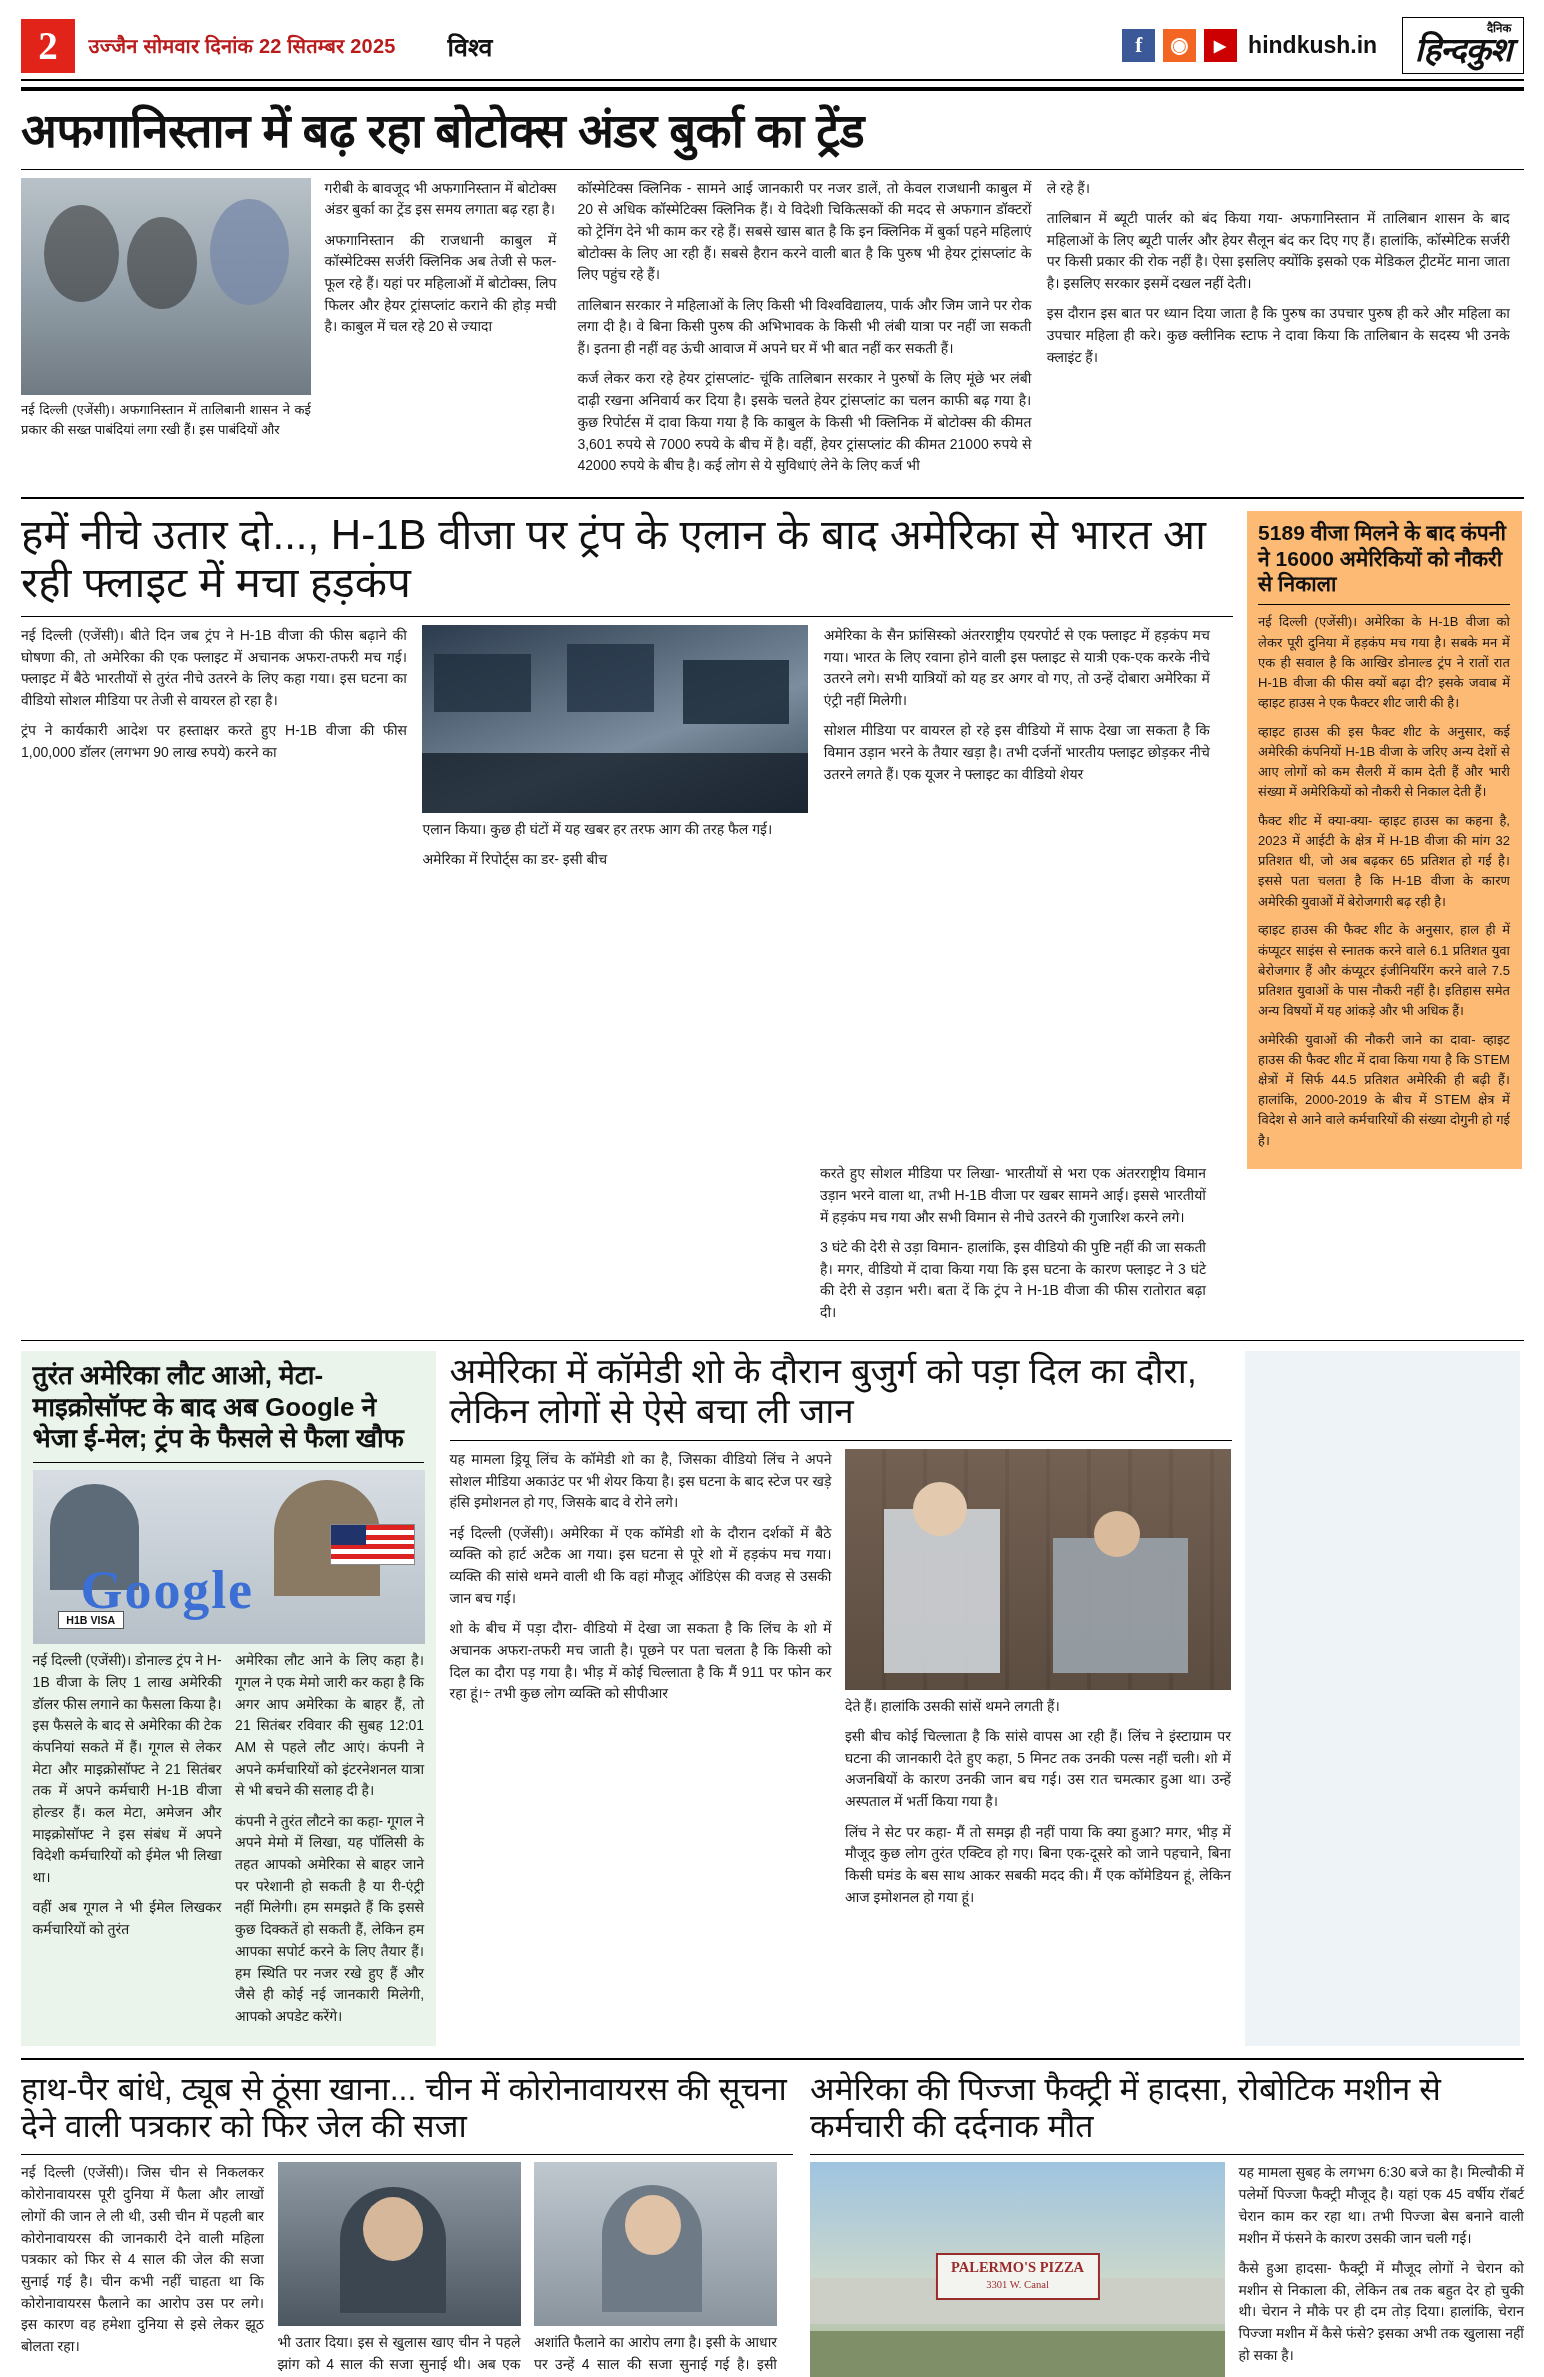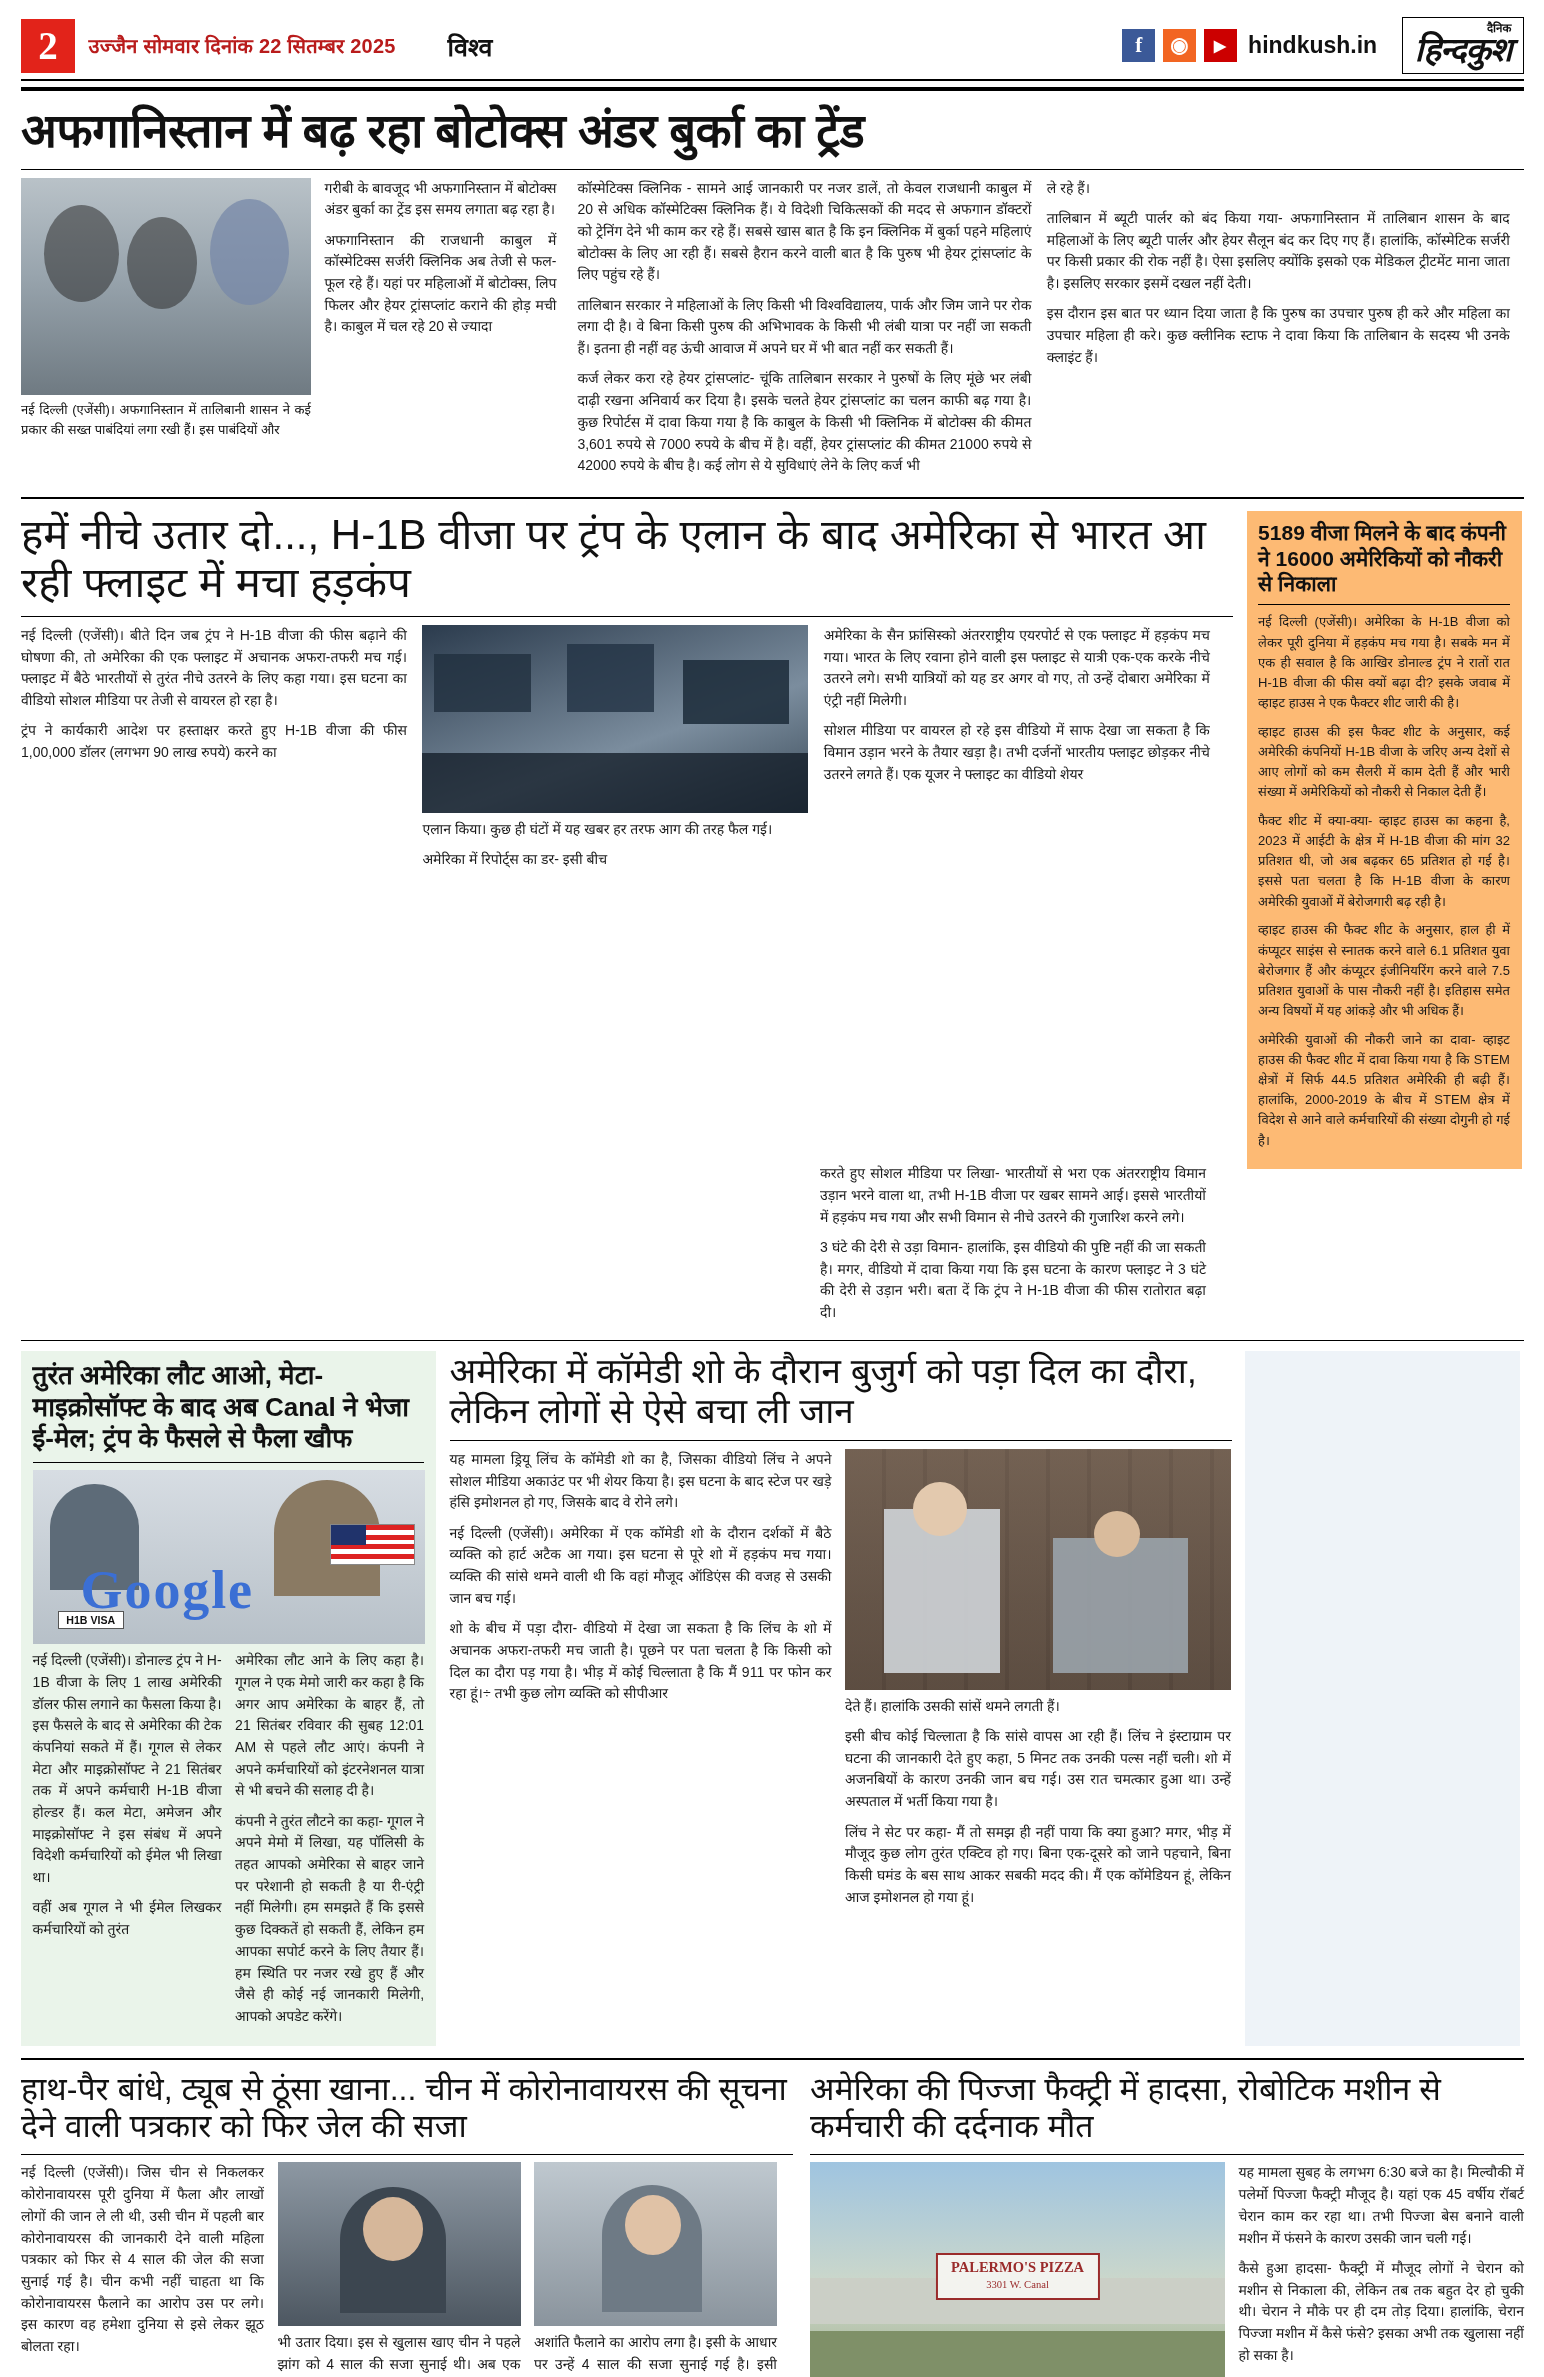--- a/index.html
+++ b/index.html
@@ -287,21 +287,21 @@
       <p>3 घंटे की देरी से उड़ा विमान- हालांकि, इस वीडियो की पुष्टि नहीं की जा सकती है। मगर, वीडियो में दावा किया गया कि इस घटना के कारण फ्लाइट ने 3 घंटे की देरी से उड़ान भरी। बता दें कि ट्रंप ने H-1B वीजा की फीस रातोरात बढ़ा दी।</p>
     </div>
     <div style="width:275px;"></div>
   </div>
 
   <hr class="sep-thin">
 
   <div class="sec3">
 
     <div class="sec3-a">
-      <h3 class="sub-head">तुरंत अमेरिका लौट आओ, मेटा-माइक्रोसॉफ्ट के बाद अब Canal ने भेजा ई-मेल; ट्रंप के फैसले से फैला खौफ</h3>
+      <h3 class="sub-head">तुरंत अमेरिका लौट आओ, मेटा-माइक्रोसॉफ्ट के बाद अब Google ने भेजा ई-मेल; ट्रंप के फैसले से फैला खौफ</h3>
       <hr class="sep-thin">
       <div class="photo google-photo figure" style="width:392px;height:174px;position:relative;">
         <div style="position:absolute;left:17.4px;top:13.5px;width:89px;height:106px;border-radius:44px 44px 0 0;background:#5d6b78;"></div>
         <div style="position:absolute;left:241px;top:9.7px;width:106px;height:116px;border-radius:53px 53px 0 0;background:#8a7a63;"></div>
         <div class="google-word">Google</div>
         <div class="usflag"></div>
         <div class="h1bvisa">H1B VISA</div>
       </div>
       <div class="cols2">
         <div class="body-col" style="width:189px;">

